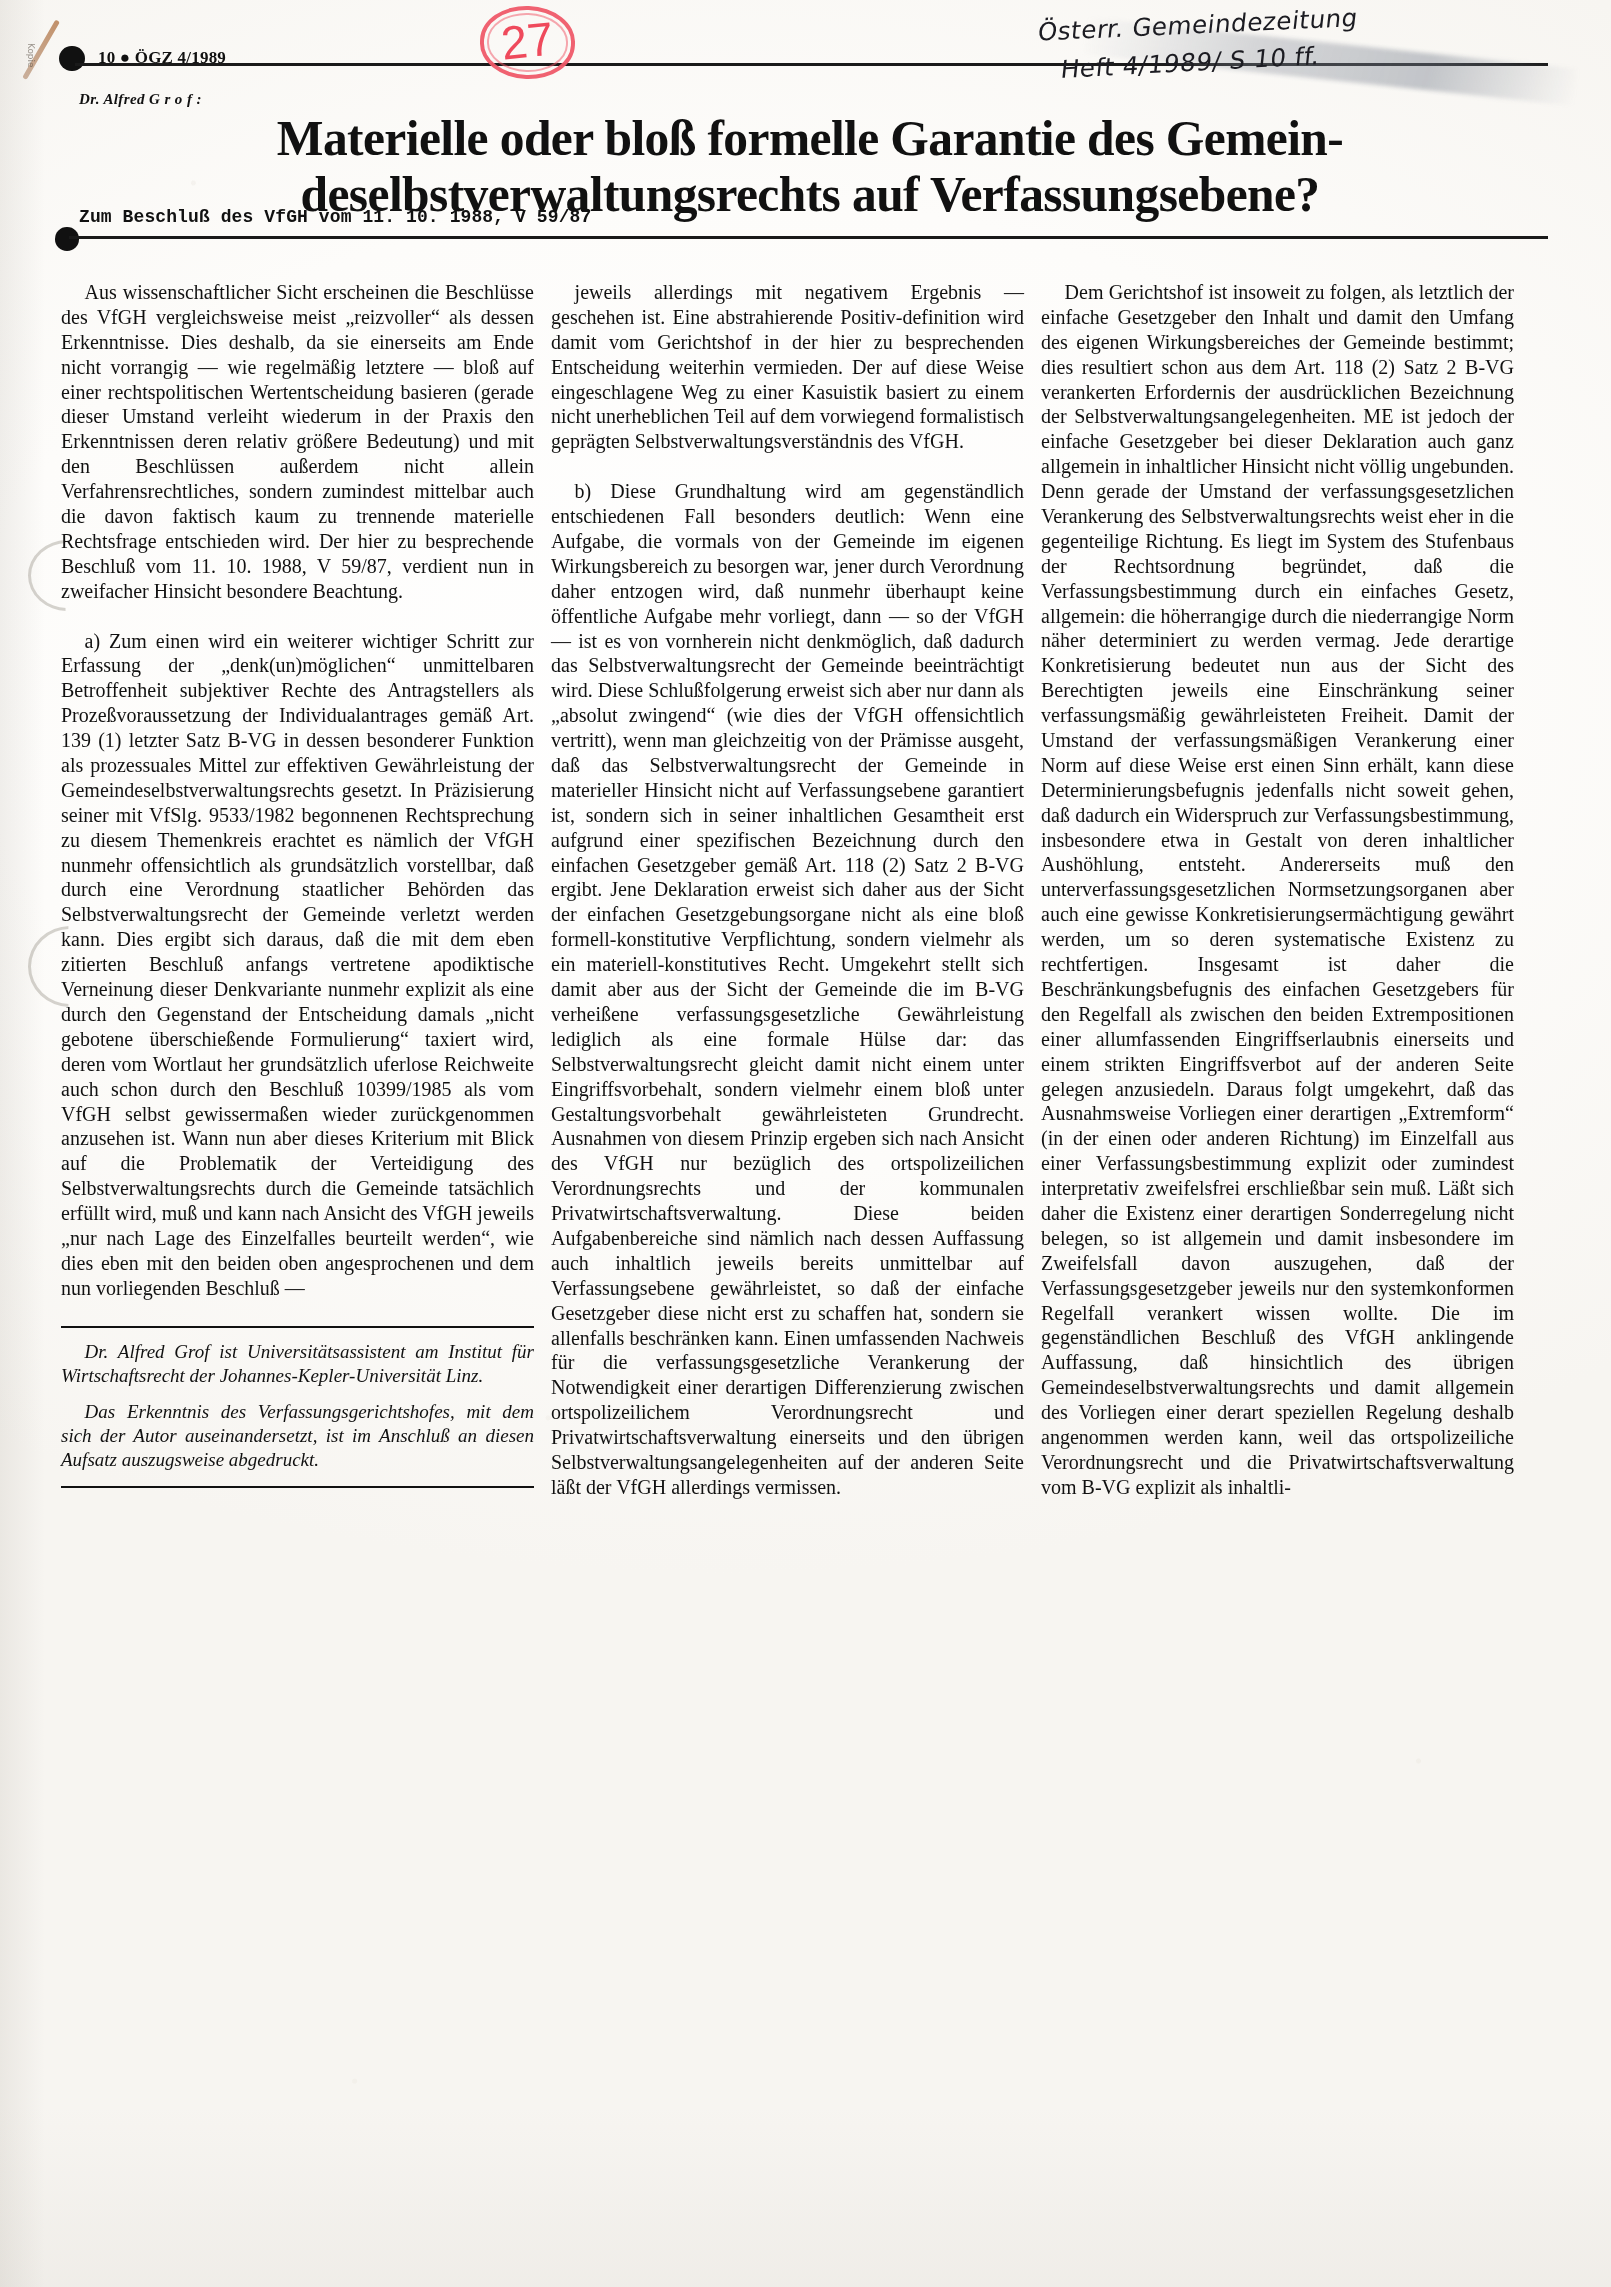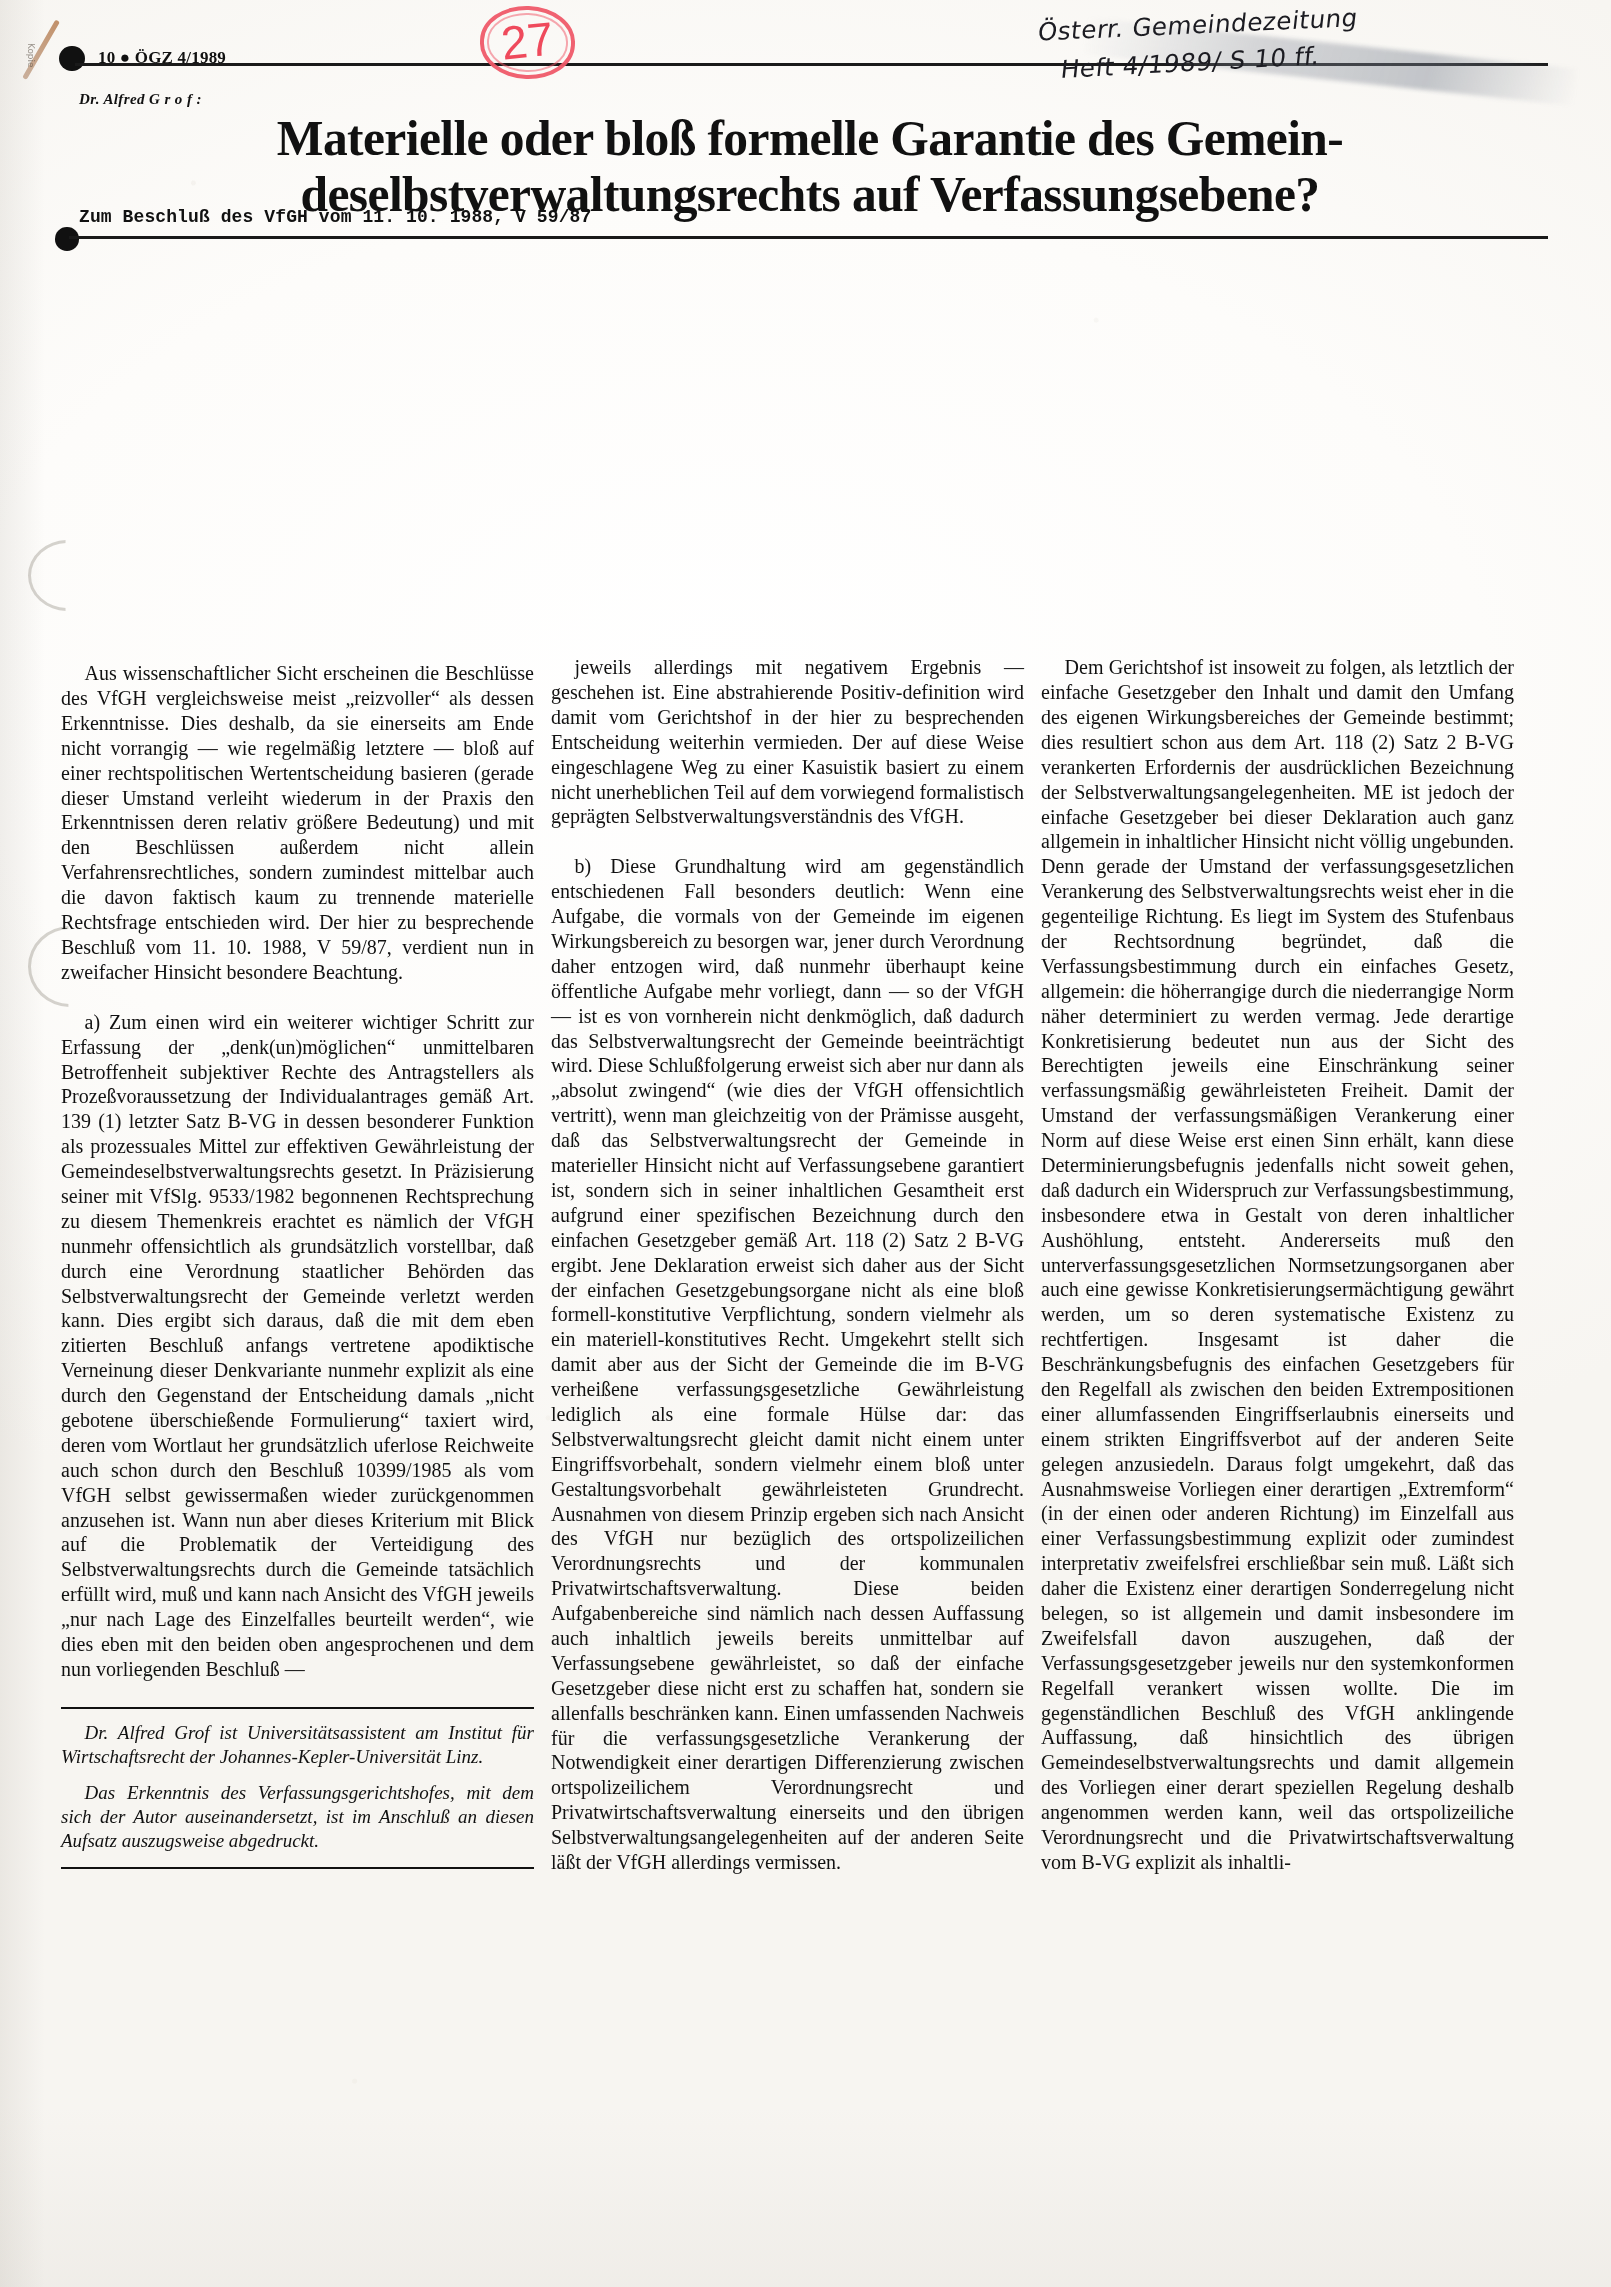--- a/index.html
+++ b/index.html
@@ -224,26 +224,25 @@
     position: absolute;
     left: 13.8px; right: 0; top: 10.8px;
     height: 3px;
     background: #1a1a1a;
   }
 
   
   .columns {
     position: absolute;
     left: 61px;
-    top: 270px;
+    top: 280px;
     width: 1489px;
     height: 1990px;
     display: flex;
     gap: 17px;
-    align-items: center;
   }
   .col {
     width: 473px;
     font-size: 20px;
     line-height: 1.245;
     text-align: justify;
     text-justify: inter-word;
     hyphens: manual;
     -webkit-hyphens: manual;
   }

